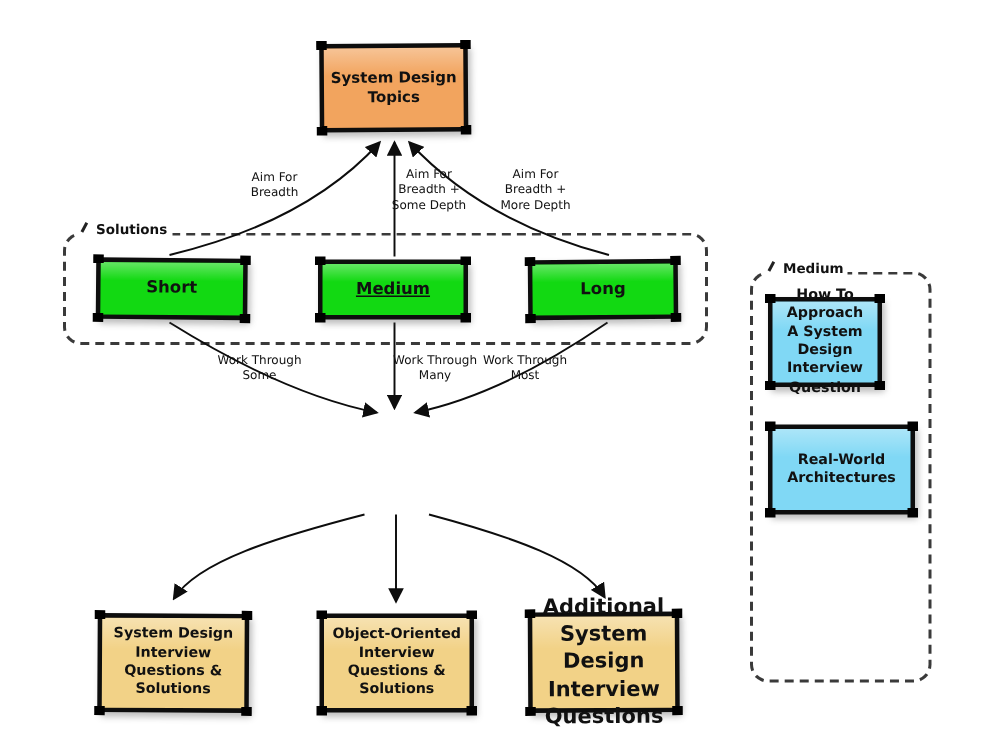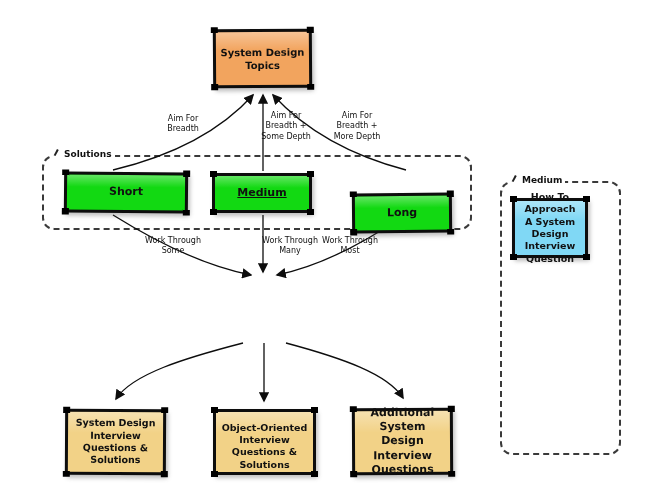--- a/index.html
+++ b/index.html
@@ -74,27 +74,27 @@
     pointer-events: none;
   }
   .node::before { left: -5px; }
   .node::after  { right: -5px; }
   .node-label {
     white-space: pre-line;
     line-height: 1.3;
     padding: 1px 2px;
   }
   .n-topics    { left: 213px; top: 29px;  width: 99px;  height: 59px; font-size: 10px; transform: rotate(-0.4deg); }
-  .n-short     { left: 64px;  top: 172px; width: 124px; height: 41px; font-size: 11px; transform: rotate(0.5deg); }
+  .n-short     { left: 64px;  top: 172px; width: 101px; height: 41px; font-size: 11px; transform: rotate(0.5deg); }
   .n-medium    { left: 212px; top: 173px; width: 100px; height: 40px; font-size: 11px; text-decoration: underline; }
   .n-long      { left: 352px; top: 173px; width: 100px; height: 40px; font-size: 11px; transform: rotate(-0.5deg); }
   .n-lb        { left: 213px; top: 279px; width: 102px; height: 62px; font-size: 10.5px; }
   .n-sdiq      { left: 65px;  top: 409px; width: 101px; height: 66px; font-size: 9.5px; transform: rotate(0.3deg); }
   .n-ooiq      { left: 213px; top: 409px; width: 103px; height: 66px; font-size: 9.5px; }
-  .n-asdiq     { left: 352px; top: 408px; width: 101px; height: 67px; font-size: 11px; transform: rotate(-0.3deg); }
+  .n-asdiq     { left: 352px; top: 408px; width: 101px; height: 67px; font-size: 14px; transform: rotate(-0.3deg); }
   .n-howto     { left: 512px; top: 198px; width: 76px;  height: 60px; font-size: 9.5px; }
   .n-realworld { left: 512px; top: 283px; width: 98px;  height: 60px; font-size: 9.5px; }
   .n-blogs     { left: 512px; top: 368px; width: 98px;  height: 60px; font-size: 9.5px; }
   
   .elabel {
     position: absolute;
     z-index: 2;
     transform: translate(-50%, -50%);
     font-size: 8px;
     font-weight: normal;
@@ -144,46 +144,50 @@
   <div class="node n-topics" style="background-color: rgb(242, 164, 94);">
     <span class="node-label">System Design
 Topics</span>
   </div>
   <div class="node n-short" style="background-color: rgb(18, 217, 18);">
     <span class="node-label">Short</span>
   </div>
   <div class="node n-medium" style="background-color: rgb(18, 217, 18);">
     <span class="node-label">Medium</span>
   </div>
-  <div class="node n-long" style="background-color: rgb(18, 217, 18); margin-top: 20px;">
+  <div class="node n-long" style="background-color: rgb(18, 217, 18);">
     <span class="node-label">Long</span>
   </div>
   <div class="node n-sdiq" style="background-color: rgb(242, 210, 135);">
     <span class="node-label">System Design
 Interview
 Questions &amp;
 Solutions</span>
   </div>
-  <div class="node n-ooiq" style="background-color: rgb(242, 210, 135); align-items: flex-end;">
+  <div class="node n-ooiq" style="background-color: rgb(242, 210, 135);">
     <span class="node-label">Object-Oriented
 Interview
 Questions &amp;
 Solutions</span>
   </div>
   <div class="node n-asdiq" style="background-color: rgb(242, 210, 135);">
     <span class="node-label">Additional
 System Design
 Interview
 Questions</span>
   </div>
   <div class="node n-howto" style="background-color: rgb(128, 216, 245);">
     <span class="node-label">How To Approach
 A System Design
 Interview
 Question</span>
+  </div>
+  <div class="node n-realworld" style="background-color: rgb(128, 216, 245);">
+    <span class="node-label">Real-World
+Architectures</span>
   </div>
 
   <div class="elabel el-aim-breadth">Aim For
 Breadth</div>
   <div class="elabel el-aim-some">Aim For
 Breadth +
 Some Depth</div>
   <div class="elabel el-aim-more">Aim For
 Breadth +
 More Depth</div>

